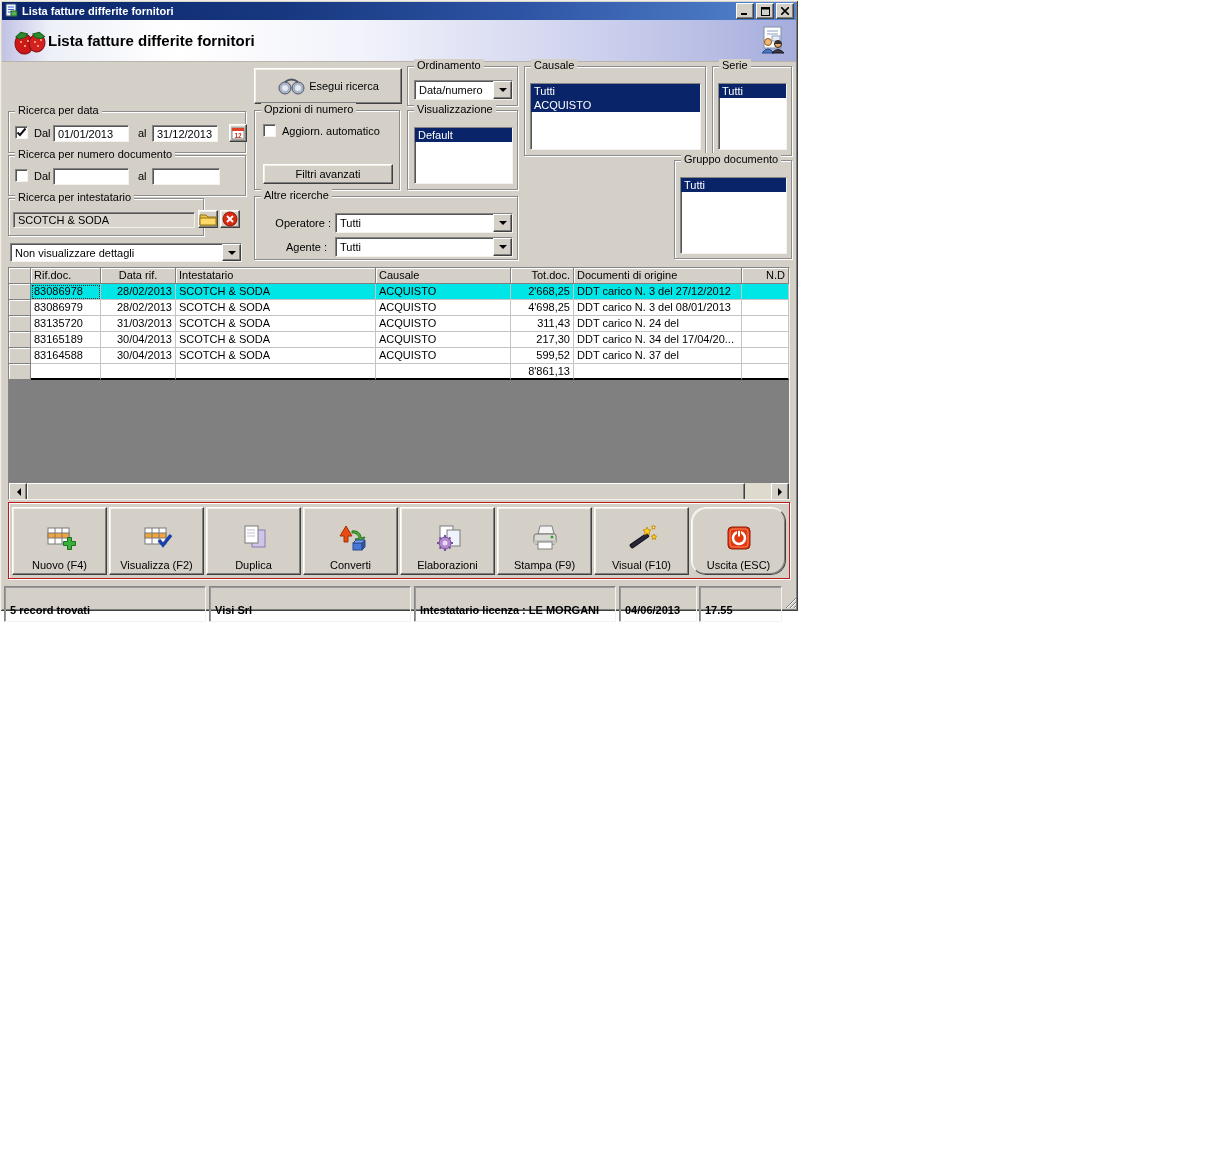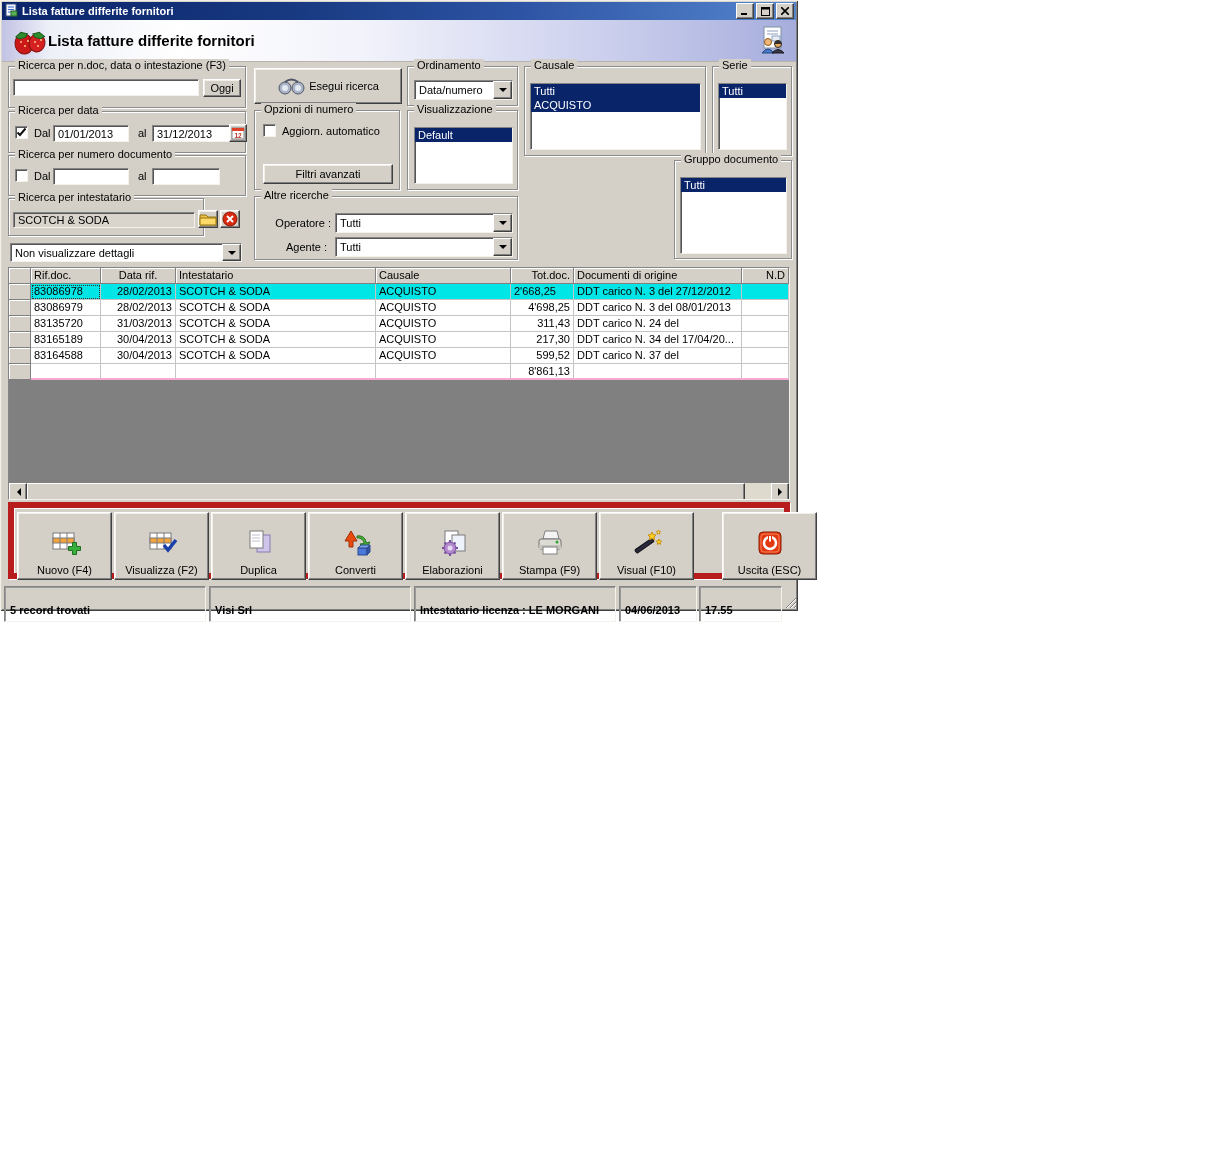--- a/index.html
+++ b/index.html
@@ -48,29 +48,29 @@
          display:flex;flex-direction:column;overflow:hidden;}
   .grow{display:flex;height:16px;flex:none;}
   .hc{background:#d4d0c8;border-right:1px solid #808080;border-bottom:1px solid #808080;
       box-shadow:inset 1px 1px 0 #fff;padding:1px 3px;box-sizing:border-box;white-space:nowrap;overflow:hidden;flex:none;}
   .rh{background:#d4d0c8;border-right:1px solid #808080;border-bottom:1px solid #808080;
       box-shadow:inset 1px 1px 0 #fff;box-sizing:border-box;flex:none;}
   .tc{background:#fff;border-right:1px solid #c4c4c4;border-bottom:1px solid #c4c4c4;
       padding:1px 3px;box-sizing:border-box;white-space:nowrap;overflow:hidden;flex:none;}
   .selrow .tc{background:#00e6e6;}
   .focuscell{outline:1px dotted #303030;outline-offset:-2px;}
-  .totalrow .tc{border-bottom:2px solid #f9a8d4;}
+  .totalrow .tc{border-bottom:2px solid #000000;}
   .gridfill{flex:1;background:#808080;}
   .hscroll{height:16px;flex:none;background:#dedace;display:flex;}
   .sbtn{width:16px;height:16px;background:#d4d0c8;border:1px solid;border-color:#fff #404040 #404040 #fff;
         box-shadow:inset -1px -1px 0 #808080;display:flex;align-items:center;justify-content:center;flex:none;}
   .sthumb{width:716px;height:16px;background:#d4d0c8;border:1px solid;border-color:#fff #404040 #404040 #fff;
         box-shadow:inset -1px -1px 0 #808080;flex:none;}
   .strack{flex:1;}
-  .toolbar{position:absolute;left:8px;top:502px;width:782px;height:77px;border:6px solid #b91c1c;
+  .toolbar{position:absolute;left:8px;top:502px;width:782px;height:77px;border:1px solid #b91c1c;
         box-shadow:inset 1px 1px 0 #ffffff,1px 1px 0 #ffffff;box-sizing:border-box;}
   .tbbtn{position:absolute;top:4px;width:95px;height:68px;background:#d4d0c8;border:1px solid;
         border-color:#ffffff #404040 #404040 #ffffff;box-shadow:inset -1px -1px 0 #808080,inset 1px 1px 0 #f2efe9;
         display:flex;flex-direction:column;align-items:center;justify-content:flex-end;padding-bottom:3px;box-sizing:border-box;}
   .tbbtn .ticon{margin-bottom:3px;height:36px;display:flex;align-items:center;}
   .tbbtn .tlabel{font-size:11px;white-space:nowrap;}
   .sp{position:absolute;top:586px;height:21px;border:1px solid;border-color:#848484 #f4f2ec #f4f2ec #848484;
       box-shadow:inset 1px 1px 0 #9a9a9a;font-weight:bold;padding:17px 5px;box-sizing:border-box;
       white-space:nowrap;overflow:hidden;}
   .grip{position:absolute;left:784px;top:596px;}
@@ -135,37 +135,32 @@
           <line x1="11" y1="9" x2="22" y2="9" stroke="#90a0c0"></line>
           <rect x="16" y="11" width="8" height="5" fill="#e8ecf4" stroke="#90a0c0"></rect>
           <circle cx="12" cy="17" r="3.5" fill="#f0b878" stroke="#905818"></circle>
           <path d="M6 28 q6 -8 12 0 z" fill="#4878c8" stroke="#284880"></path>
           <circle cx="22" cy="19" r="3.5" fill="#e8a860" stroke="#282828"></circle>
           <path d="M22 15.5 a3.5 3.5 0 0 1 3.5 3.5 l-7 0 a3.5 3.5 0 0 1 3.5 -3.5" fill="#303030"></path>
           <path d="M16 28 q6 -7 12 0 z" fill="#383840" stroke="#181820"></path>
         </svg></span>
   </div>
 
-  <div class="g" style="left:8px;top:66px;width:238px;height:42px;">
-    <span class="glabel">Ricerca per n.doc, data o intestazione (F3)</span>
-    <input class="field" style="left: 4px; top: 12px; width: 186px; height: 17px;" value="">
-    <div class="btn" style="left:194px;top:12px;width:38px;height:18px;">Oggi</div>
-  </div>
 
   <div class="g" style="left:8px;top:111px;width:238px;height:42px;">
     <span class="glabel">Ricerca per data</span>
     <span class="cb" style="left:6px;top:14px;" id="cb-date">
         <svg width="11" height="11" viewBox="0 0 11 11">
           <path d="M1.5 5.5 L4 8 L9.5 1.5" stroke="#101010" stroke-width="2" fill="none"></path>
         </svg>
       </span>
     <span class="lbl" style="left:25px;top:15px;">Dal</span>
     <input class="field" style="left: 44px; top: 13px; width: 76px; height: 17px;" value="01/01/2013">
     <span class="lbl" style="left:129px;top:15px;">al</span>
-    <input class="field" style="left: 143px; top: 13px; width: 78px; height: 17px;" value="31/12/2013">
+    <input class="field" style="left: 143px; top: 13px; width: 66px; height: 17px;" value="31/12/2013">
     <div class="btn" style="left:220px;top:12px;width:18px;height:18px;">
         <svg width="14" height="14">
           <rect x="1" y="2" width="12" height="11" fill="#fff" stroke="#808080"></rect>
           <rect x="1" y="2" width="12" height="3" fill="#e04028"></rect>
           <text x="7" y="11.5" font-size="6.5" fill="#c03020" text-anchor="middle" font-weight="bold">12</text>
         </svg>
       </div>
   </div>
 
   <div class="g" style="left:8px;top:155px;width:238px;height:41px;">
@@ -288,21 +283,21 @@
         <div class="hc" style="width: 168px; text-align: left;">Documenti di origine</div>
         <div class="hc" style="width: 47px; text-align: right;">N.D</div>
       </div>
     <div id="gbody">
         <div class="grow selrow">
           <div class="rh" style="width: 22px;"></div>
           <div class="tc focuscell" style="width: 70px; text-align: left;">83086978</div>
           <div class="tc" style="width: 75px; text-align: right;">28/02/2013</div>
           <div class="tc" style="width: 200px; text-align: left;">SCOTCH &amp; SODA</div>
           <div class="tc" style="width: 135px; text-align: left;">ACQUISTO</div>
-          <div class="tc" style="width: 63px; text-align: left;">2'668,25</div>
+          <div class="tc" style="width: 63px; text-align: right;">2'668,25</div>
           <div class="tc" style="width: 168px; text-align: left;">DDT carico N. 3 del 27/12/2012</div>
           <div class="tc" style="width: 47px; text-align: left;"></div>
         </div>
         <div class="grow">
           <div class="rh" style="width: 22px;"></div>
           <div class="tc" style="width: 70px; text-align: left;">83086979</div>
           <div class="tc" style="width: 75px; text-align: right;">28/02/2013</div>
           <div class="tc" style="width: 200px; text-align: left;">SCOTCH &amp; SODA</div>
           <div class="tc" style="width: 135px; text-align: left;">ACQUISTO</div>
           <div class="tc" style="width: 63px; text-align: right;">4'698,25</div>
@@ -449,21 +444,21 @@
         <span class="ticon">
           <svg width="32" height="32">
             <rect x="3" y="17" width="21" height="4" rx="1" transform="rotate(-35 13 19)" fill="#282838" stroke="#101018"></rect>
             <path d="M21 5 l1.2 2.6 2.8 0.4 -2 2 0.5 2.8 -2.5 -1.3 -2.5 1.3 0.5 -2.8 -2 -2 2.8 -0.4 z" fill="#ffd024" stroke="#c89010"></path>
             <path d="M28 12 l0.8 1.8 1.9 0.3 -1.4 1.4 0.3 1.9 -1.6 -0.9 -1.7 0.9 0.3 -1.9 -1.3 -1.4 1.9 -0.3 z" fill="#ffd024" stroke="#c89010"></path>
             <path d="M27.5 3 l0.6 1.4 1.5 0.2 -1.1 1.1 0.3 1.5 -1.3 -0.7 -1.3 0.7 0.2 -1.5 -1 -1.1 1.5 -0.2 z" fill="#ffe680" stroke="#c89010"></path>
           </svg>
         </span>
         <span class="tlabel">Visual (F10)</span>
       </div>
-      <div class="tbbtn" style="left: 708px;">
+      <div class="tbbtn" style="left: 682px; border-radius: 15px;">
         <span class="ticon">
           <svg width="32" height="32">
             <rect x="5" y="5" width="22" height="22" rx="4" fill="#e23810" stroke="#8c1c04"></rect>
             <rect x="7" y="7" width="18" height="18" rx="3" fill="none" stroke="#f8845c"></rect>
             <circle cx="16" cy="16" r="6" fill="none" stroke="#ffffff" stroke-width="2.5"></circle>
             <line x1="16" y1="8.5" x2="16" y2="15" stroke="#e23810" stroke-width="4"></line>
             <line x1="16" y1="9" x2="16" y2="14.5" stroke="#ffffff" stroke-width="2"></line>
           </svg>
         </span>
         <span class="tlabel">Uscita (ESC)</span>

